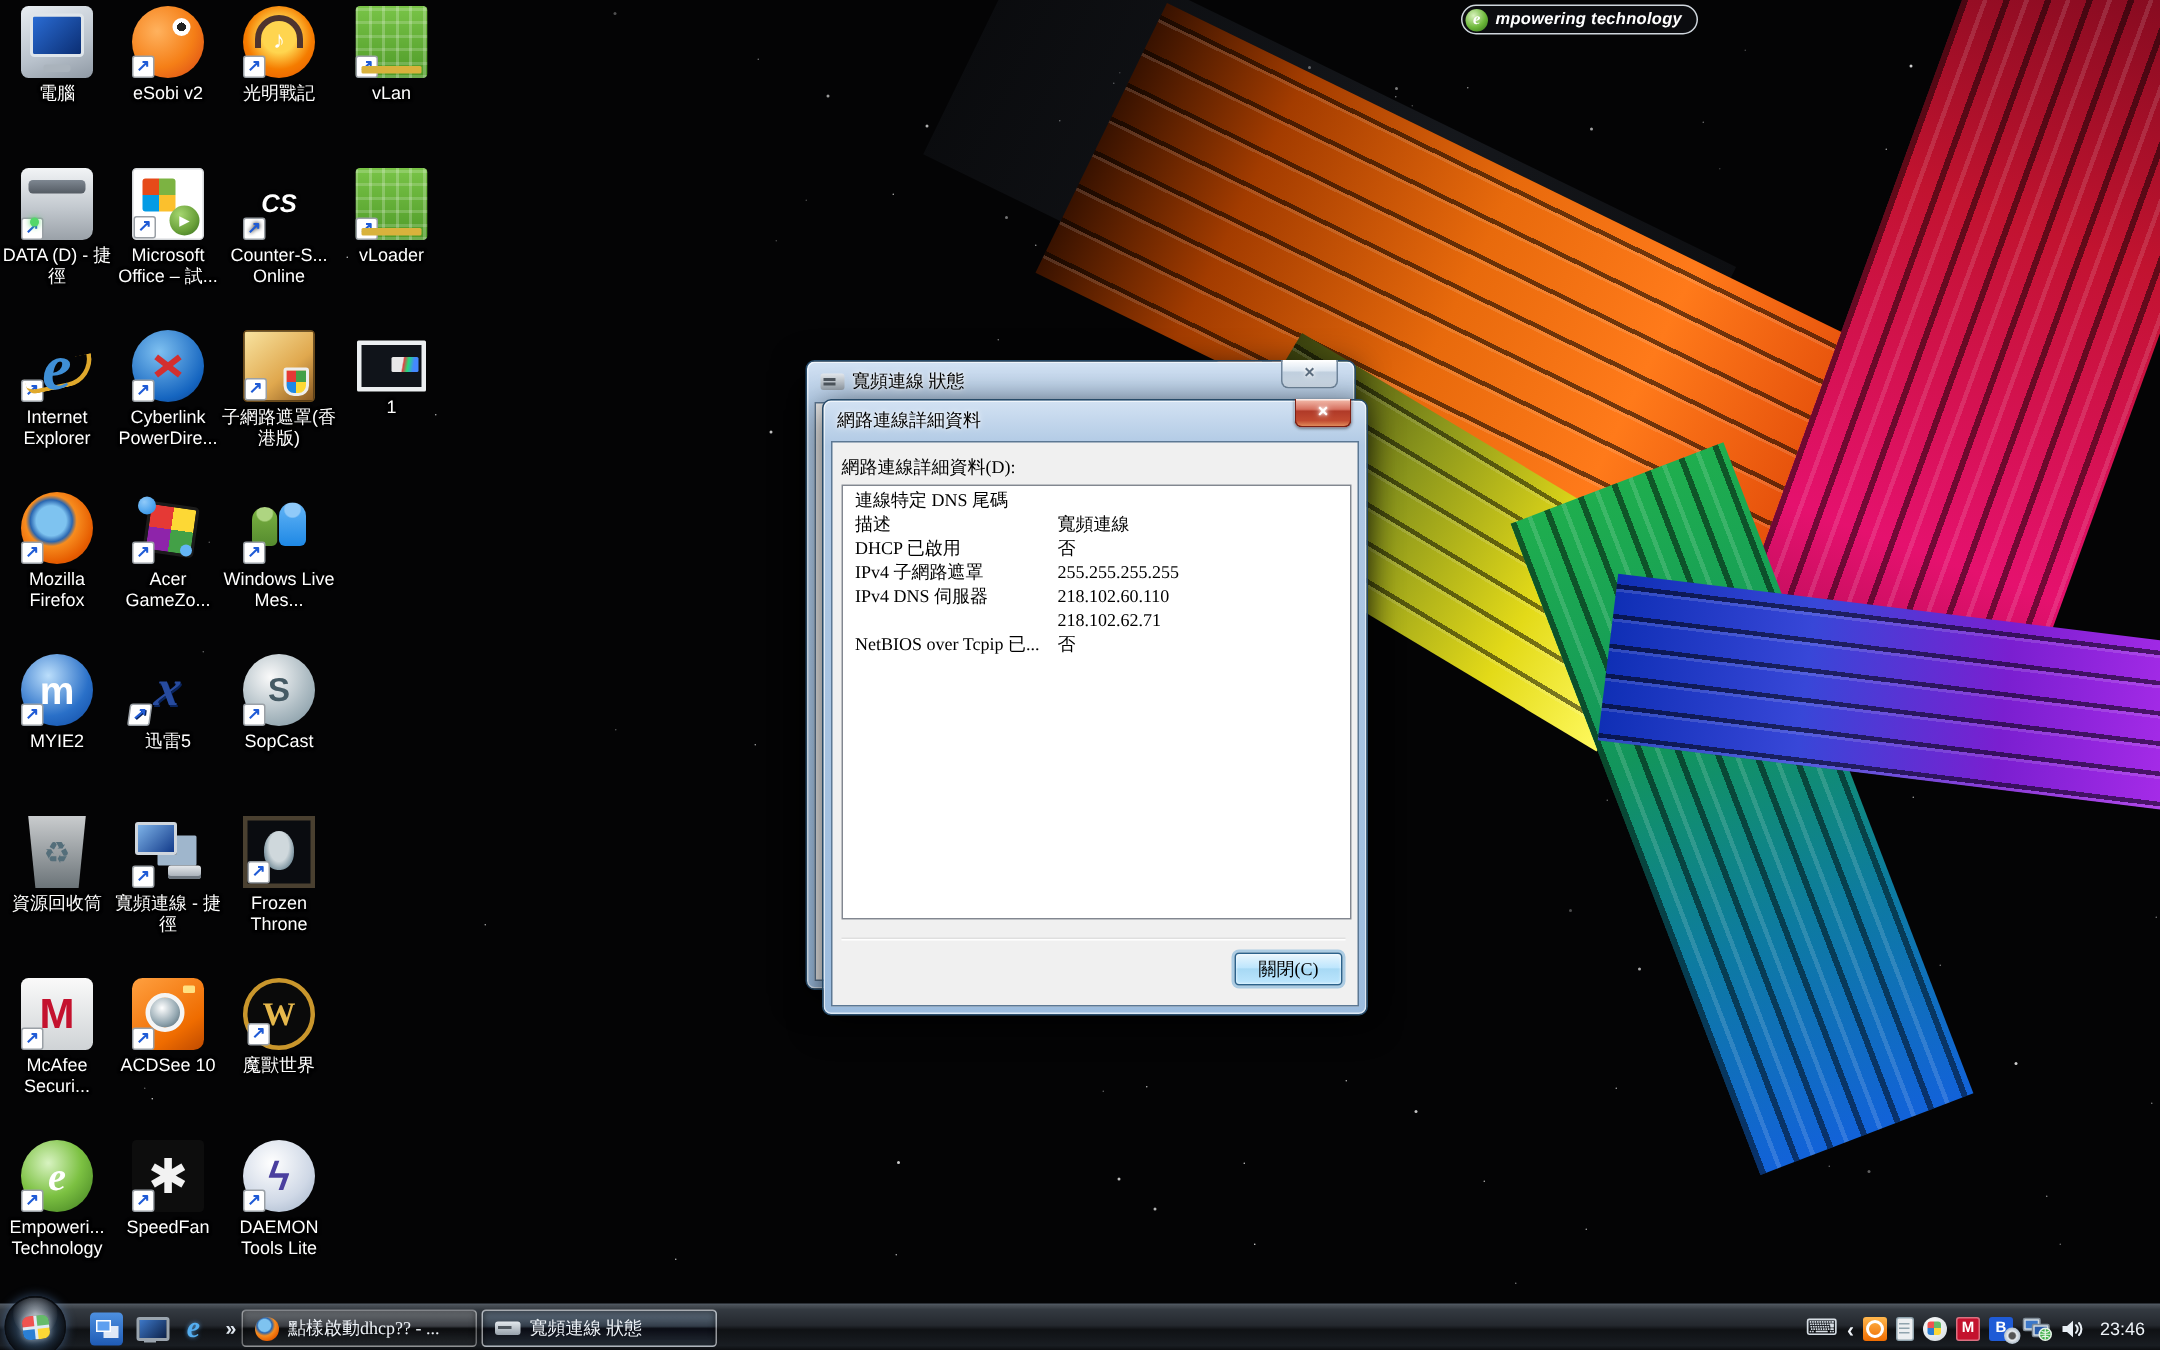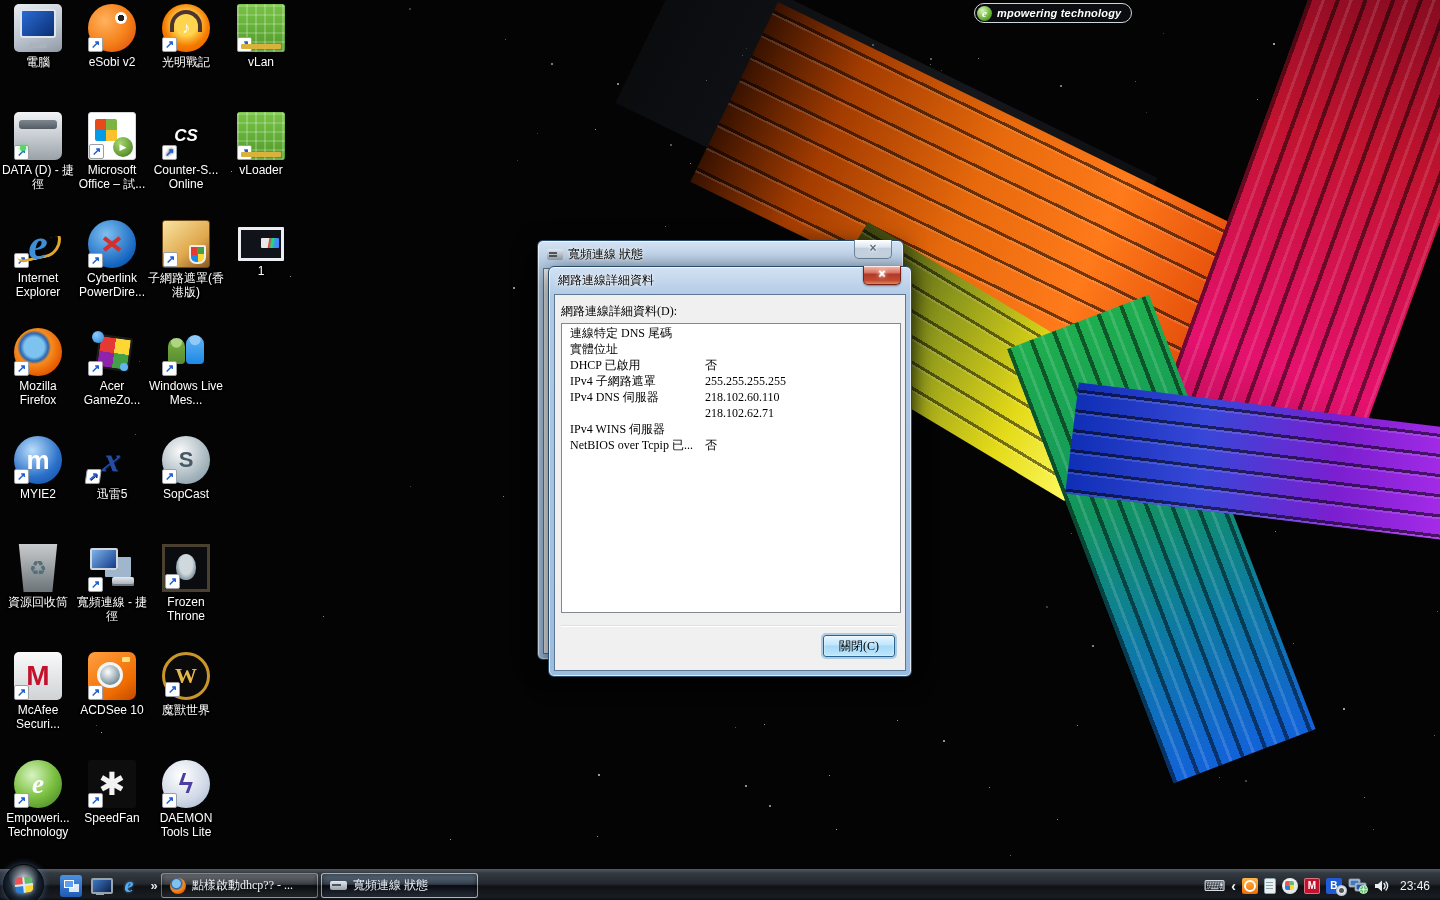--- a/index.html
+++ b/index.html
@@ -559,42 +559,38 @@
     </div>
     <div class="aero-client">
       <div class="dlg-label">網路連線詳細資料(D):</div>
       <div class="listview">
         <div class="lv-rows" id="lv-rows">
             <div class="lv-row">
               <span class="lv-prop">連線特定 DNS 尾碼</span>
               <span class="lv-val"></span>
             </div>
             <div class="lv-row">
-              <span class="lv-prop">實體位址</span>
-              <span class="lv-val"></span>
+              <span class="lv-prop">描述</span>
+              <span class="lv-val">寬頻連線</span>
             </div>
             <div class="lv-row">
               <span class="lv-prop">DHCP 已啟用</span>
               <span class="lv-val">否</span>
             </div>
             <div class="lv-row">
               <span class="lv-prop">IPv4 子網路遮罩</span>
               <span class="lv-val">255.255.255.255</span>
             </div>
             <div class="lv-row">
               <span class="lv-prop">IPv4 DNS 伺服器</span>
               <span class="lv-val">218.102.60.110</span>
             </div>
             <div class="lv-row">
               <span class="lv-prop"></span>
               <span class="lv-val">218.102.62.71</span>
-            </div>
-            <div class="lv-row">
-              <span class="lv-prop">IPv4 WINS 伺服器</span>
-              <span class="lv-val"></span>
             </div>
             <div class="lv-row">
               <span class="lv-prop">NetBIOS over Tcpip 已...</span>
               <span class="lv-val">否</span>
             </div>
           </div>
       </div>
       <div class="dlg-sep"></div>
       <div class="dlg-close-btn">關閉(C)</div>
     </div>

